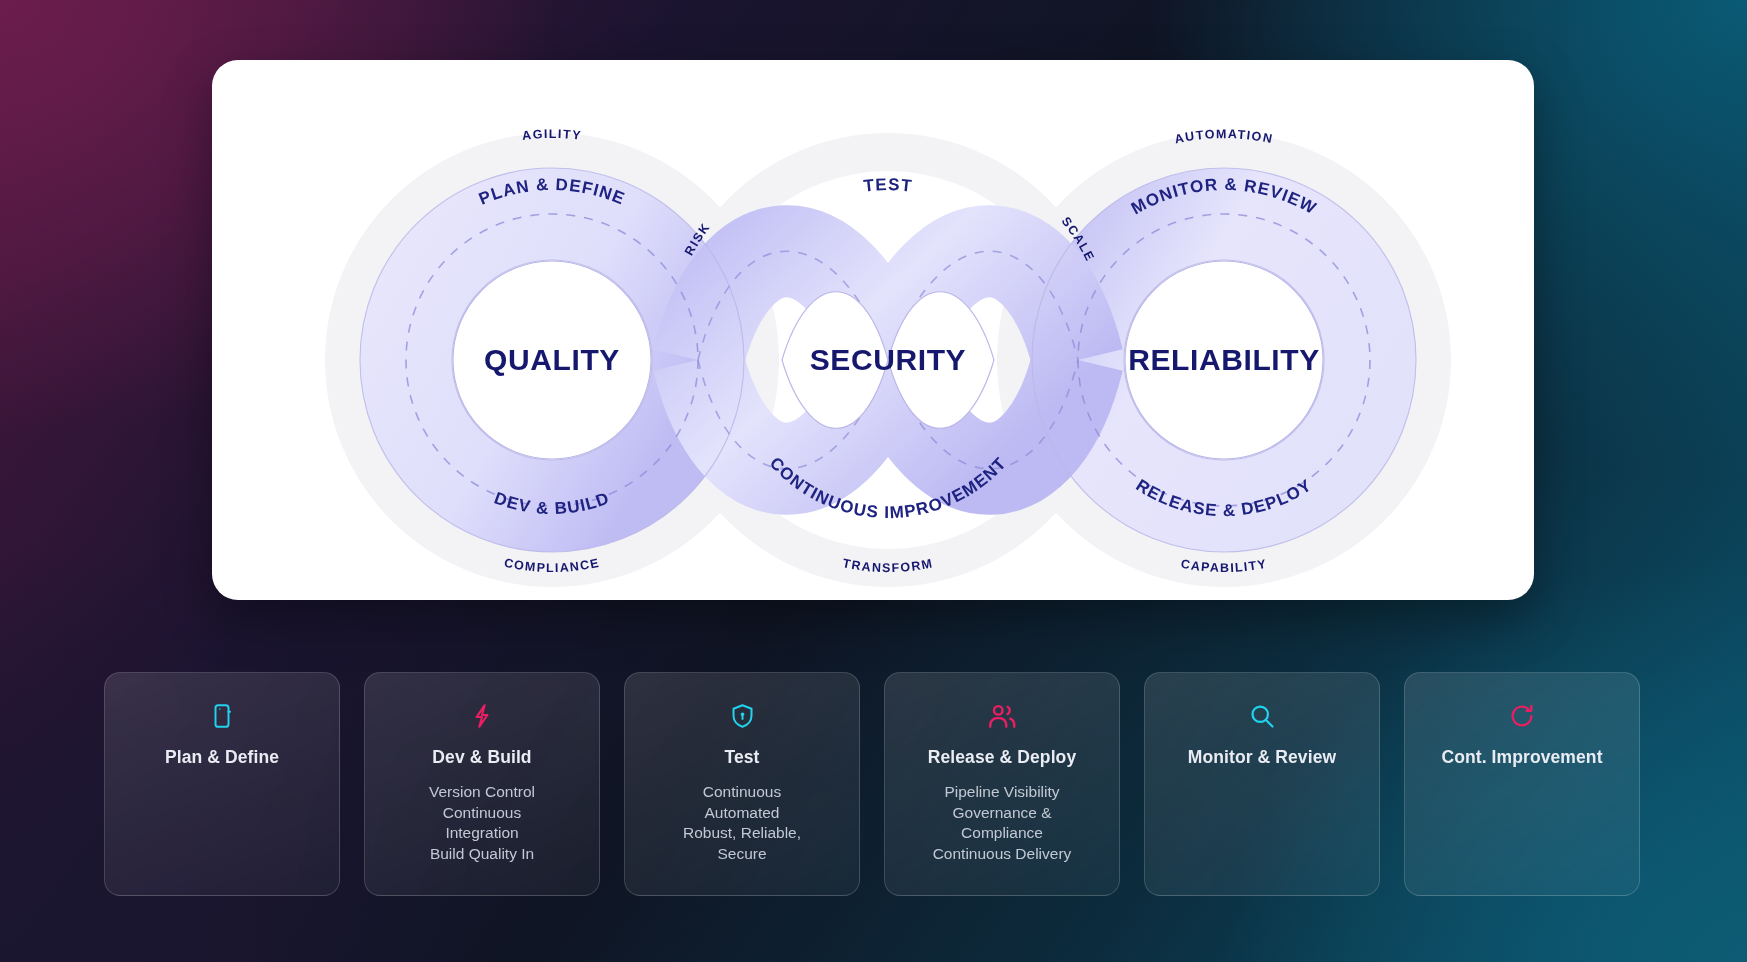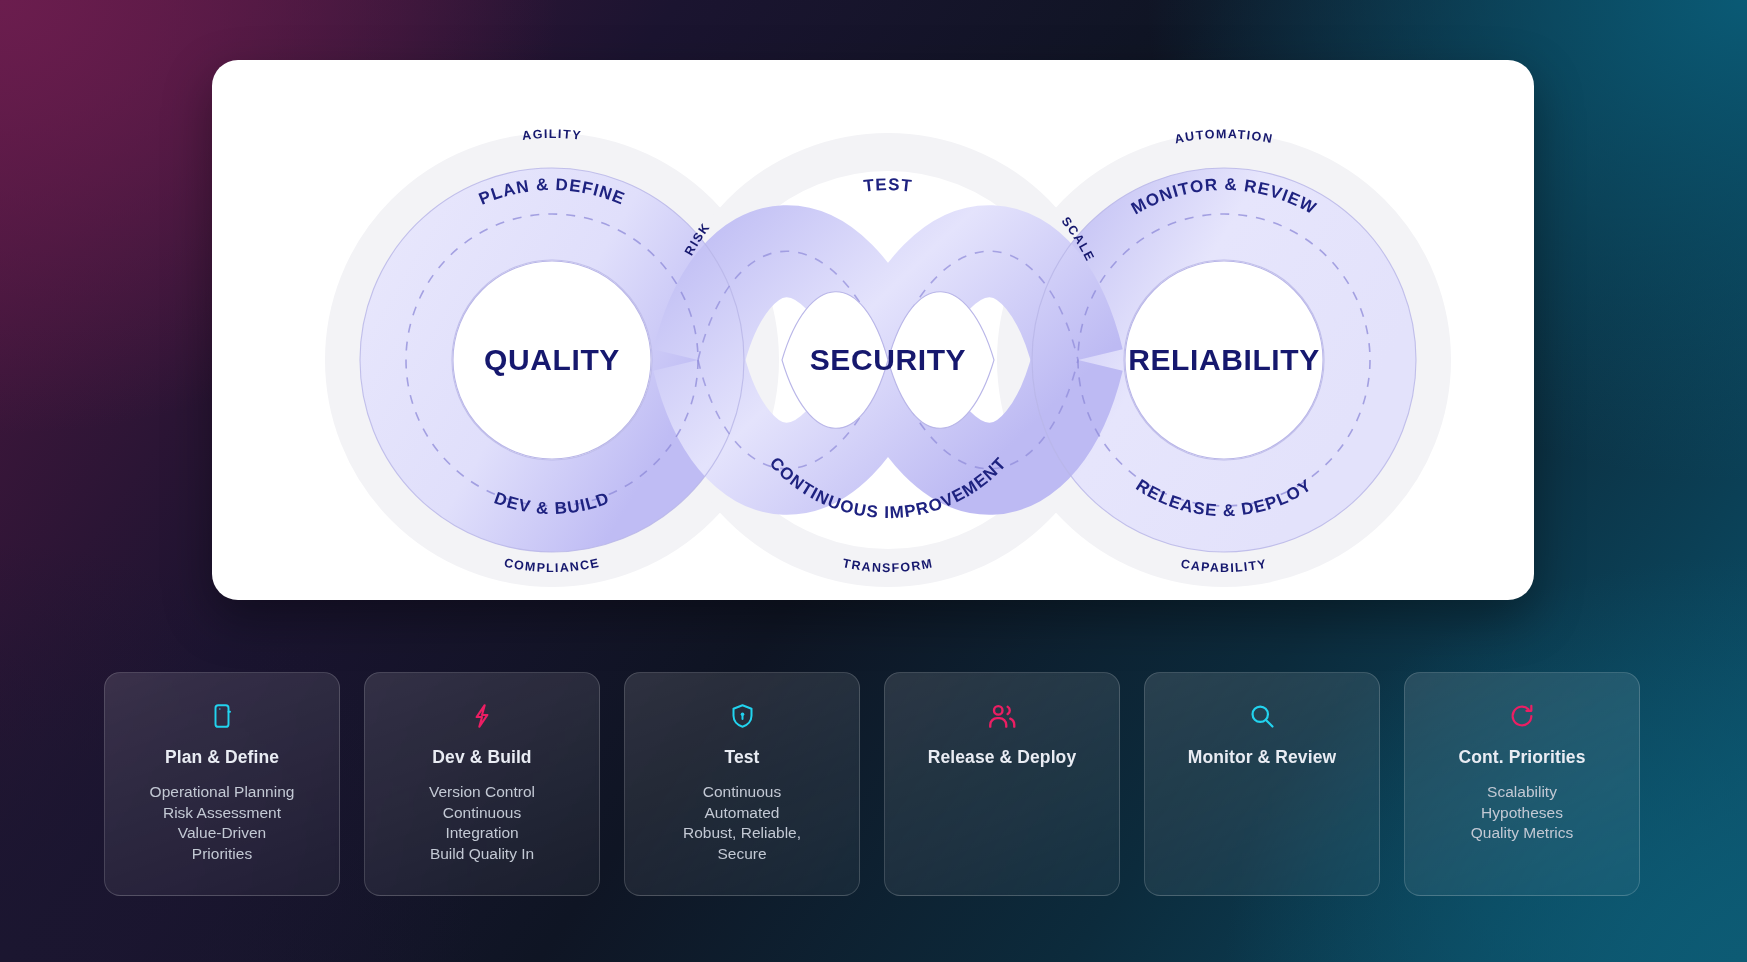--- a/index.html
+++ b/index.html
@@ -230,21 +230,20 @@
 
     <div class="card">
       <div class="icon">
         <svg width="26" height="30" viewBox="0 0 24 24" fill="none" stroke="#22d3ee" stroke-width="1.8" stroke-linecap="round" stroke-linejoin="round">
           <rect x="6" y="2" width="12" height="20" rx="2.5"></rect>
           <circle cx="10" cy="5.6" r="0.7" fill="#22d3ee" stroke="none"></circle>
           <line x1="18" y1="8" x2="19.4" y2="8"></line>
         </svg>
       </div>
       <div class="title">Plan &amp; Define</div>
-      <div class="desc">Operational Planning<br>Risk Assessment<br>Value-Driven<br>Priorities</div>
     </div>
 
     <div class="card">
       <div class="icon">
         <svg width="26" height="30" viewBox="0 0 24 24" fill="none" stroke="#ec1e63" stroke-width="1.9" stroke-linecap="round" stroke-linejoin="round">
           <path d="M14.5 2 L7 13 h5 L9.5 22 L17 11 h-5 z"></path>
         </svg>
       </div>
       <div class="title">Dev &amp; Build</div>
       <div class="desc">Version Control<br>Continuous<br>Integration<br>Build Quality In</div>
@@ -265,37 +264,37 @@
     <div class="card">
       <div class="icon">
         <svg width="30" height="30" viewBox="0 0 24 24" fill="none" stroke="#ec1e63" stroke-width="1.9" stroke-linecap="round" stroke-linejoin="round">
           <circle cx="9" cy="7.5" r="3.4"></circle>
           <path d="M2.6 20.5 v-1.4 a5.4 5.4 0 0 1 5.4 -5.4 h2 a5.4 5.4 0 0 1 5.4 5.4 v1.4"></path>
           <path d="M16.5 4.6 a3.4 3.4 0 0 1 0 5.9"></path>
           <path d="M18.6 14.1 a5.4 5.4 0 0 1 3.2 4.9 v1.5"></path>
         </svg>
       </div>
       <div class="title">Release &amp; Deploy</div>
+      <div class="desc">Pipeline Visibility<br>Governance &amp;<br>Compliance<br>Continuous Delivery</div>
     </div>
 
     <div class="card">
       <div class="icon">
         <svg width="28" height="30" viewBox="0 0 24 24" fill="none" stroke="#22d3ee" stroke-width="1.9" stroke-linecap="round" stroke-linejoin="round">
           <circle cx="10.5" cy="10.5" r="6.6"></circle>
           <line x1="15.4" y1="15.4" x2="21" y2="21"></line>
         </svg>
       </div>
       <div class="title">Monitor &amp; Review</div>
     </div>
 
     <div class="card">
       <div class="icon">
         <svg width="28" height="30" viewBox="0 0 24 24" fill="none" stroke="#ec1e63" stroke-width="1.9" stroke-linecap="round" stroke-linejoin="round">
           <path d="M20 12 a8 8 0 1 1 -2.4 -5.7"></path>
           <polyline points="20,3.4 20,7.6 15.8,7.6"></polyline>
         </svg>
       </div>
-      <div class="title">Cont. Priorities</div>
-      <div class="desc">Scalability<br>Hypotheses<br>Quality Metrics</div>
+      <div class="title">Cont. Improvement</div>
     </div>
 
   </div>
 </div>
 
 </body></html>

